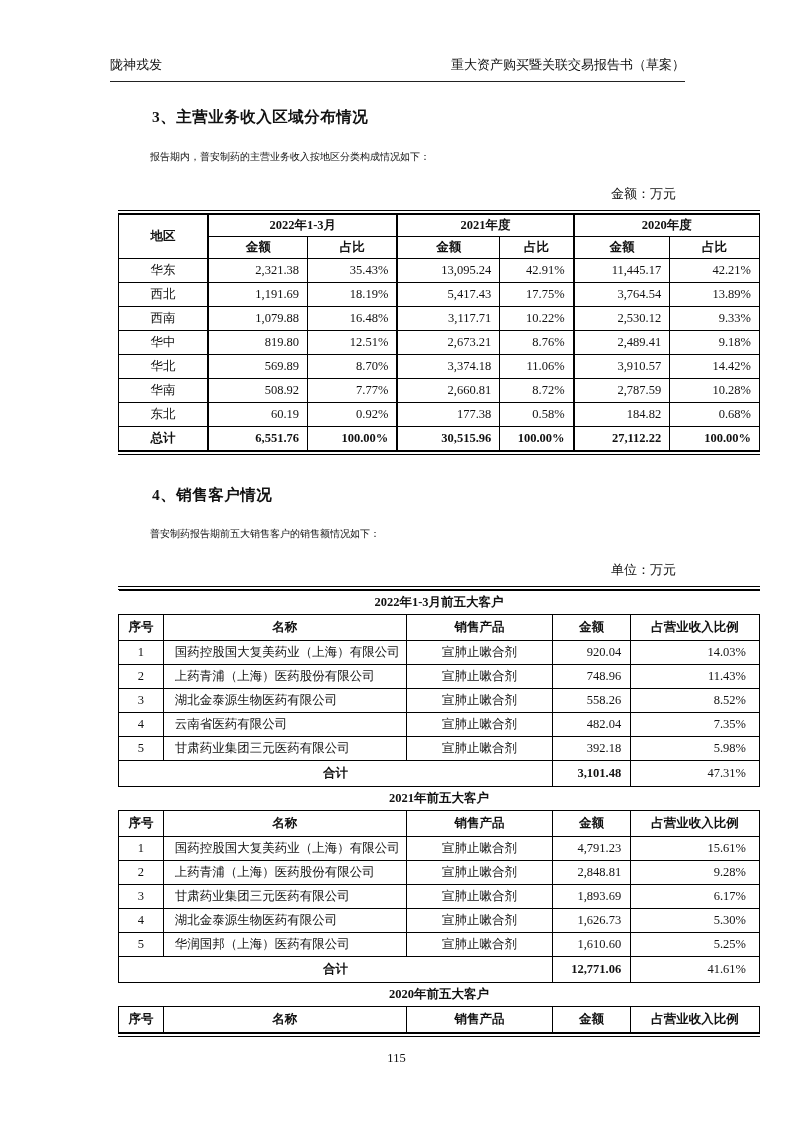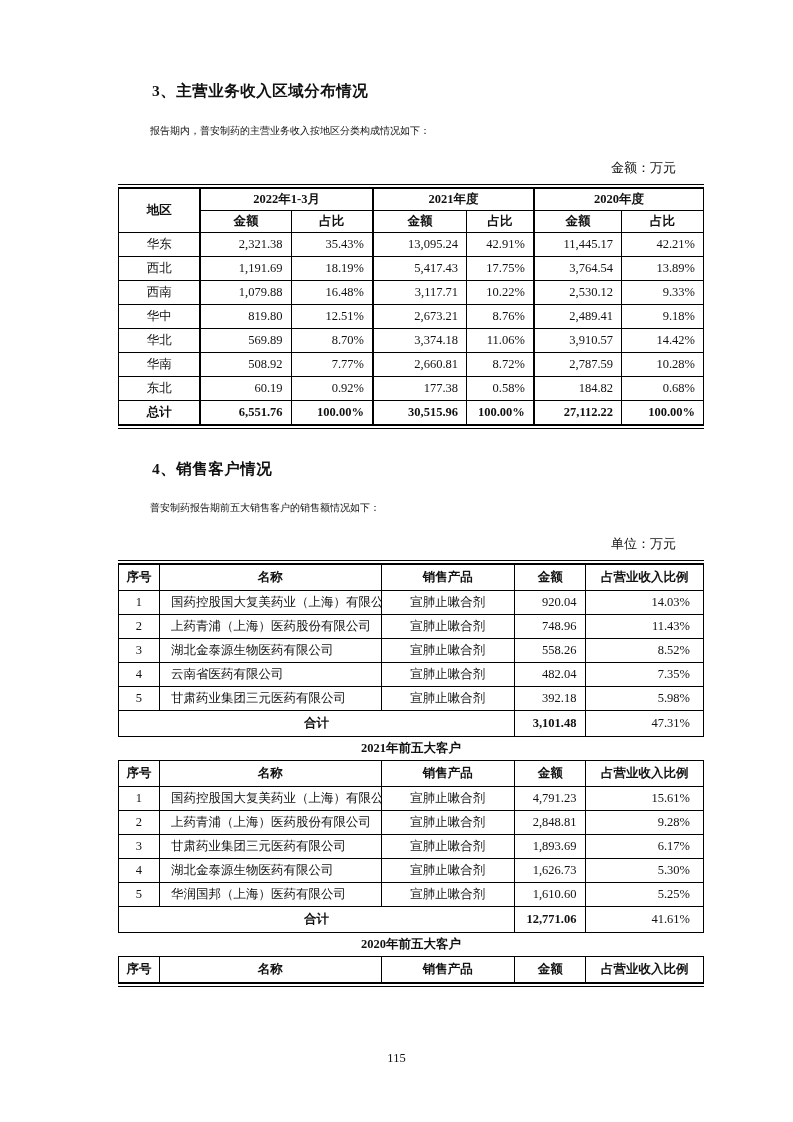--- a/index.html
+++ b/index.html
@@ -32,21 +32,21 @@
     font-size: 10px;
   }
   .unit-note {
     margin-top: 21px; margin-right: 9px;
     text-align: right;
     font-size: 13px;
   }
   
   .tbl-wrap {
     margin: 7px 0 0 8px;
-    width: 586px;
+    width: 642px;
     border-top: 4px double #000;
     border-bottom: 4px double #000;
   }
   table.doc-table {
     width: 100%;
     border-collapse: collapse;
     table-layout: fixed;
     font-size: 12.5px;
   }
   .doc-table th, .doc-table td {
@@ -85,20 +85,24 @@
     left: 0; right: 0; bottom: 56px;
     text-align: center;
     font-size: 12.5px;
   }
 </style>
 </head>
 <body>
 
 <div class="page">
 
+  <div class="doc-header">
+    <span>陇神戎发</span>
+    <span>重大资产购买暨关联交易报告书（草案）</span>
+  </div>
 
   <div class="sec-heading">3、主营业务收入区域分布情况</div>
   <div class="sec-para">报告期内，普安制药的主营业务收入按地区分类构成情况如下：</div>
   <div class="unit-note">金额：万元</div>
 
   <div class="tbl-wrap">
     <table class="doc-table" id="region-table">
       <colgroup>
         <col style="width:14%">
           <col style="width:15.5%">
@@ -209,20 +213,23 @@
     <table class="doc-table" id="customer-table">
       <colgroup>
         <col style="width:7%">
           <col style="width:37.9%">
           <col style="width:22.8%">
         <col style="width:12.2%">
           <col style="width:20.1%">
       </colgroup>
       <tbody id="customer-tbody">
           <tr>
+            <td class="title-cell" colspan="5">2022年1-3月前五大客户</td>
+          </tr>
+          <tr>
             <th>序号</th>
             <th>名称</th>
             <th>销售产品</th>
             <th>金额</th>
             <th>占营业收入比例</th>
           </tr>
           <tr>
             <td class="c-idx">1</td>
             <td class="c-name">国药控股国大复美药业（上海）有限公司</td>
             <td class="c-prod">宣肺止嗽合剂</td>

